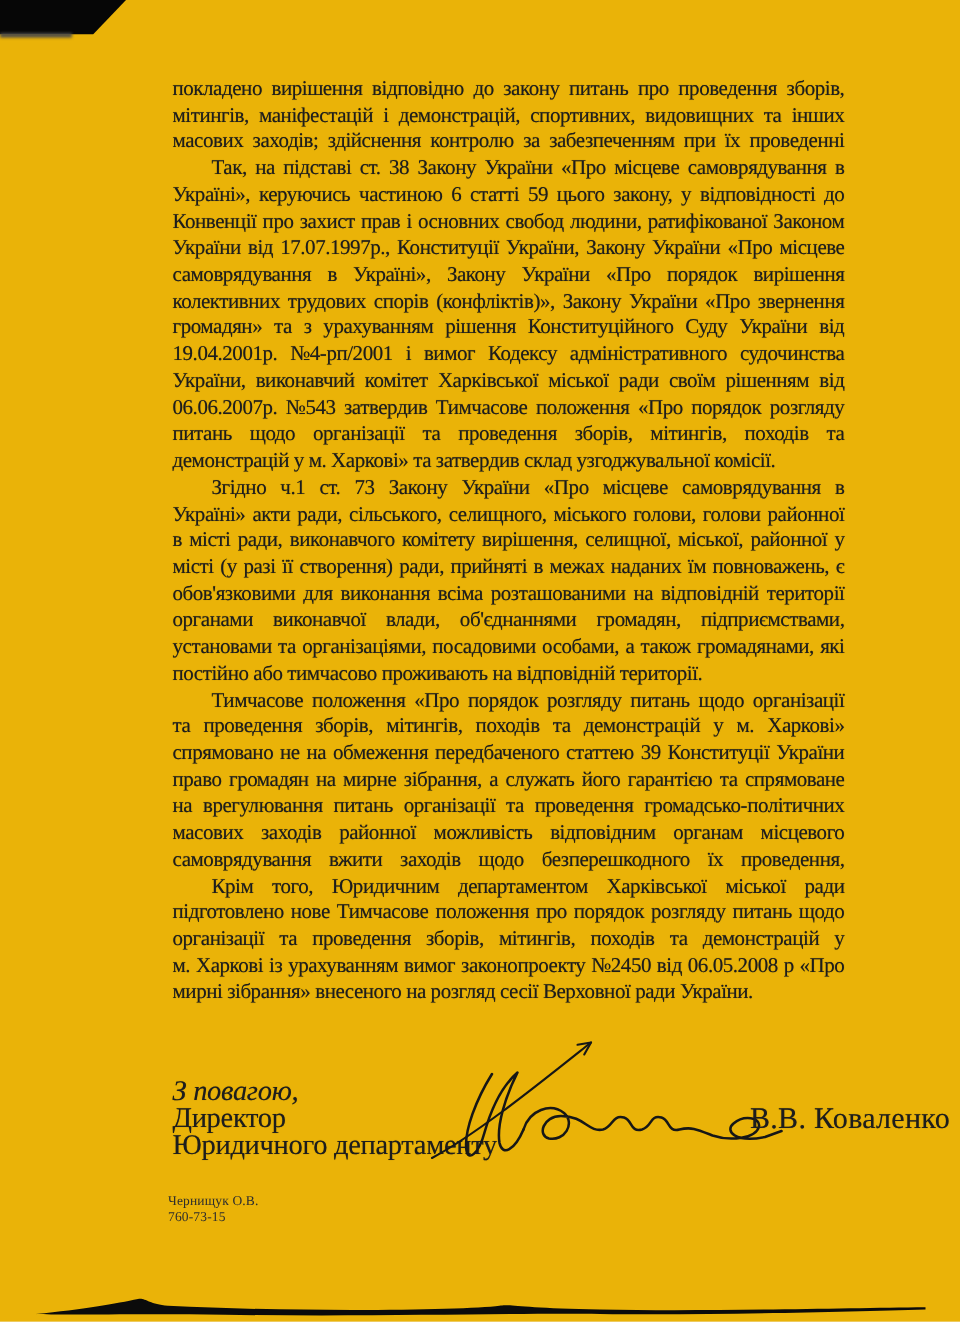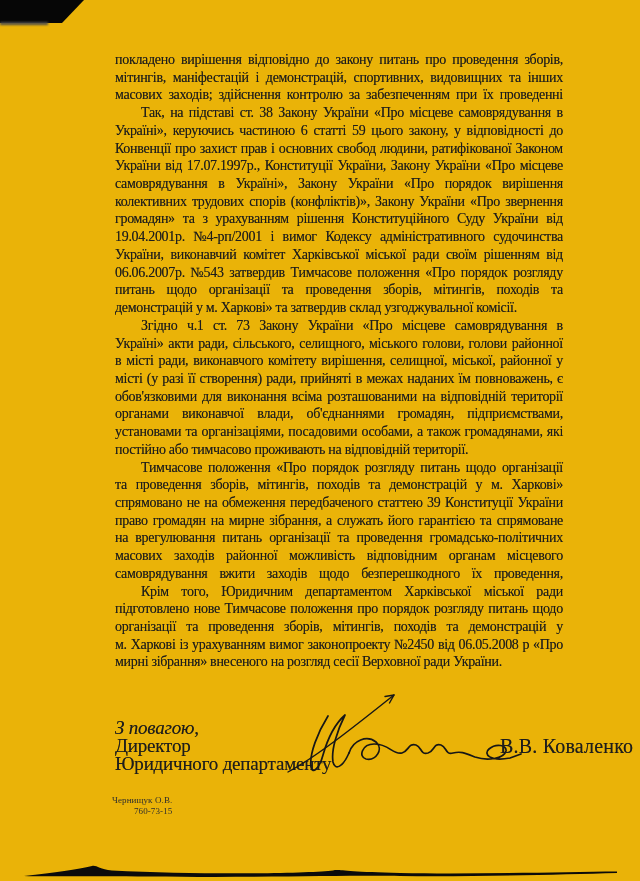--- a/index.html
+++ b/index.html
@@ -50,21 +50,21 @@
   .signer-name{
     position:absolute;left:500px;top:735px;
     color:#1d1d1d;font-size:20px;letter-spacing:0.2px;
     text-shadow:0 0 0.5px rgba(20,20,20,0.55);
   }
   .signature{position:absolute;left:268px;top:682px;width:262px;height:100px;}
   .signature path{stroke:#171717;fill:none;stroke-linecap:round;stroke-linejoin:round;}
   
   .footer{
     position:absolute;left:112px;top:795px;
-    color:#2e2e2e;font-size:9px;line-height:10.5px;letter-spacing:0.1px;text-align:right;
+    color:#2e2e2e;font-size:9px;line-height:10.5px;letter-spacing:0.1px;
   }
   
   .bottom-streak{position:absolute;left:0;top:860px;width:640px;height:21px;}
   .bottom-streak path{fill:#0b0b0b;}
 </style>
 </head>
 <body>
 
 <div class="page">
 

